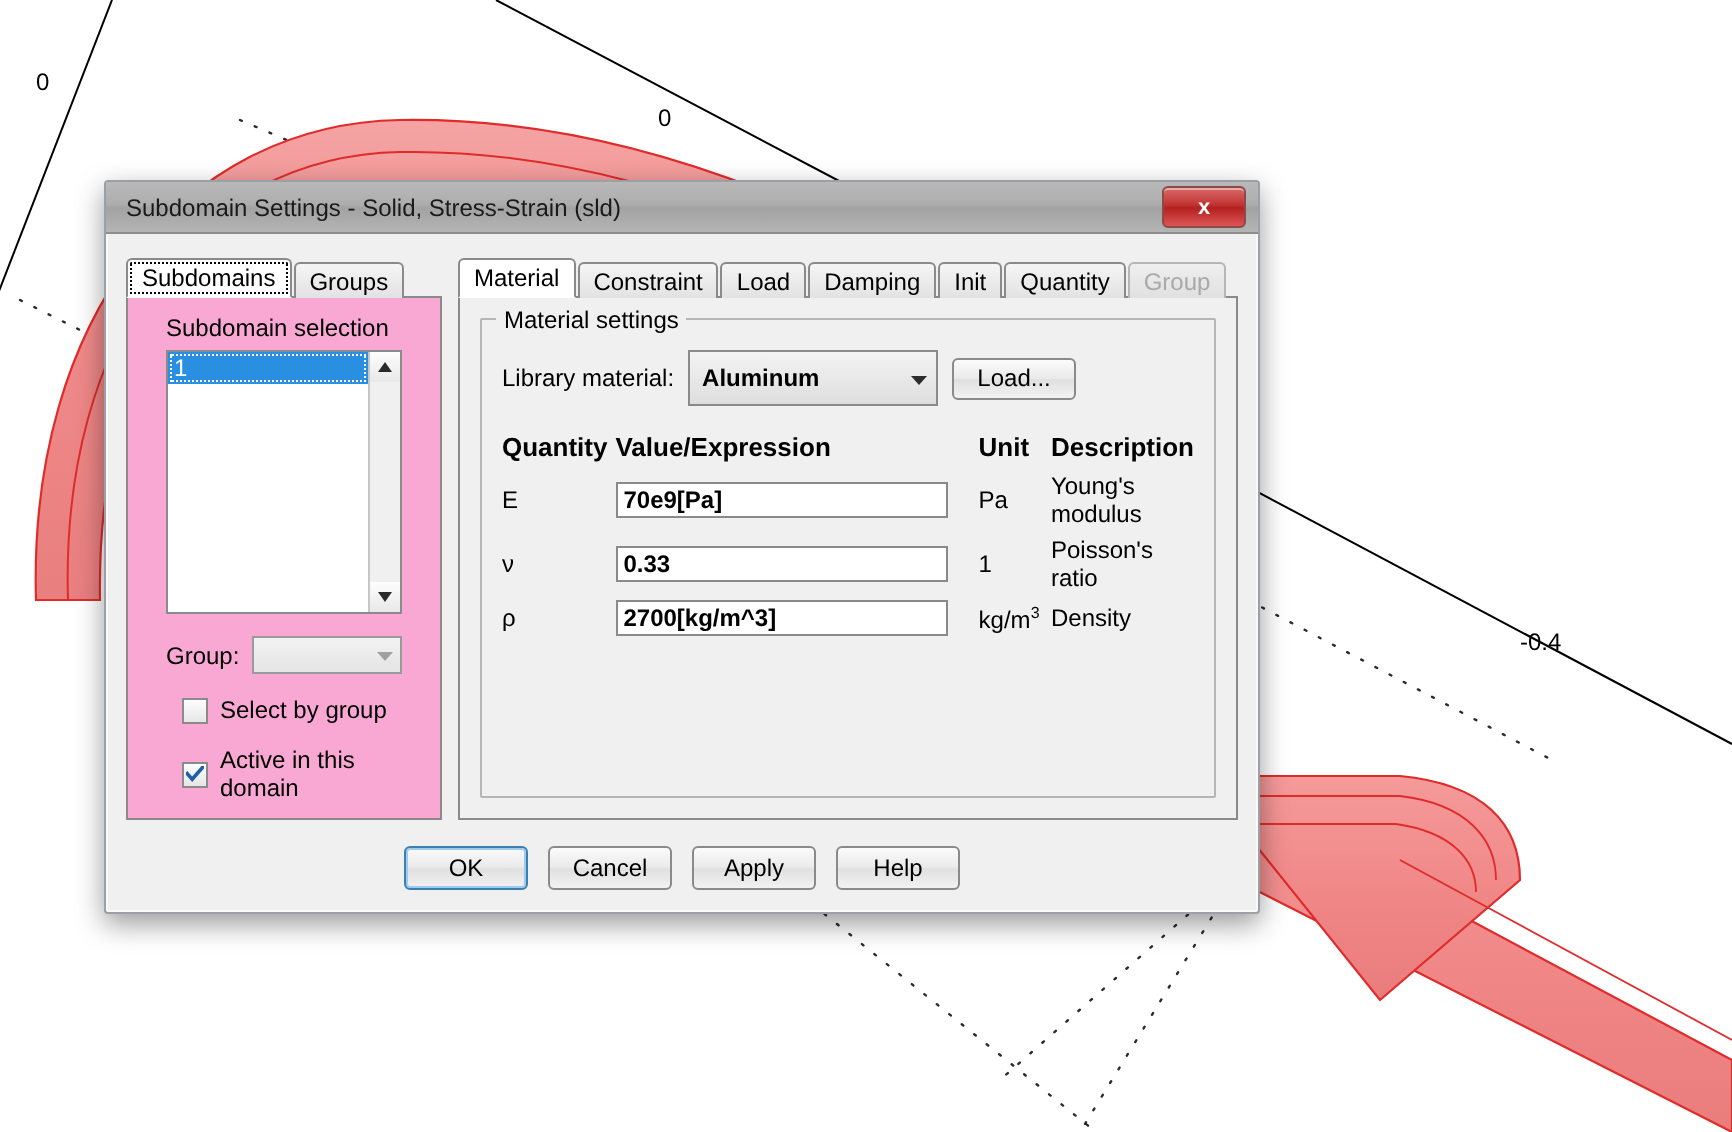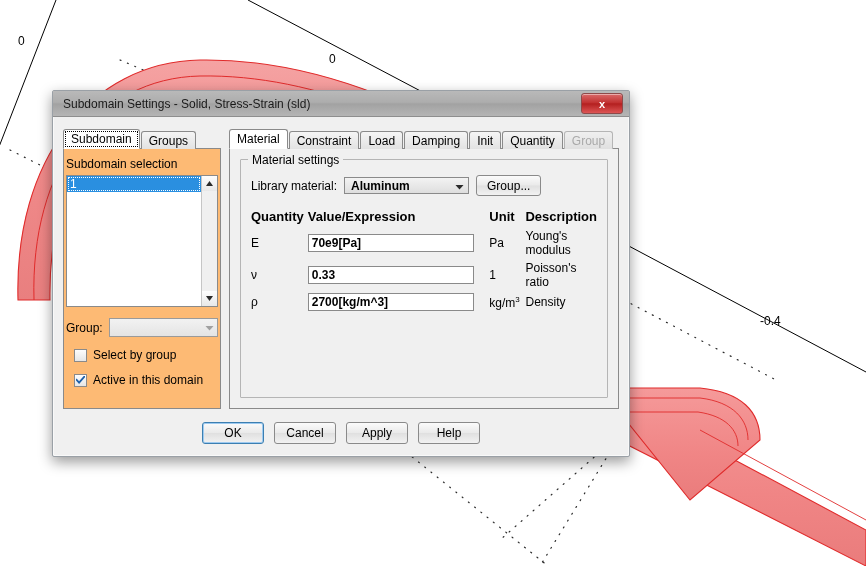--- a/index.html
+++ b/index.html
@@ -141,23 +141,23 @@
   
   #left-pane {
     width: 158px;
     min-width: 158px;
     display: flex;
     flex-direction: column;
   }
   #left-tabpanel {
     flex: 1;
     border: 1px solid #8a8a8a;
-    background: #fdba74;
+    background: #f9a8d4;
     margin-top: -1px;
-    padding: 8px 2px;
+    padding: 8px 19px;
     box-sizing: border-box;
     position: relative;
   }
   .group-legend {
     font-size: 12px;
     color: #000;
     margin-bottom: 4px;
   }
   #subdomain-list-wrap {
     position: relative;
@@ -283,21 +283,21 @@
   }
   #libmat-row {
     display: flex;
     align-items: center;
     gap: 7px;
     margin-top: 9px;
   }
   #libmat-label { font-size: 12px; }
   #libmat-combo {
     width: 125px;
-    height: 17px;
+    height: 28px;
     background: linear-gradient(to bottom, #f3f3f3 0%, #dedede 100%);
     border: 1px solid #8a8a8a;
     display: flex;
     align-items: center;
     justify-content: space-between;
     padding: 0 4px 0 6px;
     box-sizing: border-box;
     font-size: 12px;
     font-weight: bold;
     cursor: pointer;
@@ -434,21 +434,21 @@
   <div id="titlebar">
     <span id="title-text">Subdomain Settings - Solid, Stress-Strain (sld)</span>
     <div id="close-button">x</div>
   </div>
 
   <div id="dialog-body">
 
     <div id="left-pane">
 
       <div class="tabstrip">
-        <div class="tab active focused">Subdomain</div>
+        <div class="tab active focused">Subdomains</div>
         <div class="tab">Groups</div>
       </div>
 
       <div id="left-tabpanel">
 
         <div class="group-legend">Subdomain selection</div>
 
         <div id="subdomain-list-wrap">
           <ul id="subdomain-list">
             <li class="selected">1</li>
@@ -515,21 +515,21 @@
           <div id="libmat-row">
             <span id="libmat-label">Library material:</span>
             <div id="libmat-combo">
               <span>Aluminum</span>
               <span class="arrow">
                 <svg width="9" height="6" viewBox="0 0 9 6">
                     <path d="M0.5 1 L8.5 1 L4.5 5.5 Z" fill="#2b2b2b"></path>
                   </svg>
               </span>
             </div>
-            <div class="btn">Group...</div>
+            <div class="btn">Load...</div>
           </div>
 
           <table id="prop-table">
             <thead>
               <tr>
                 <th class="col-qty">Quantity</th>
                 <th class="col-val">Value/Expression</th>
                 <th class="col-unit">Unit</th>
                 <th class="col-desc">Description</th>
               </tr>

